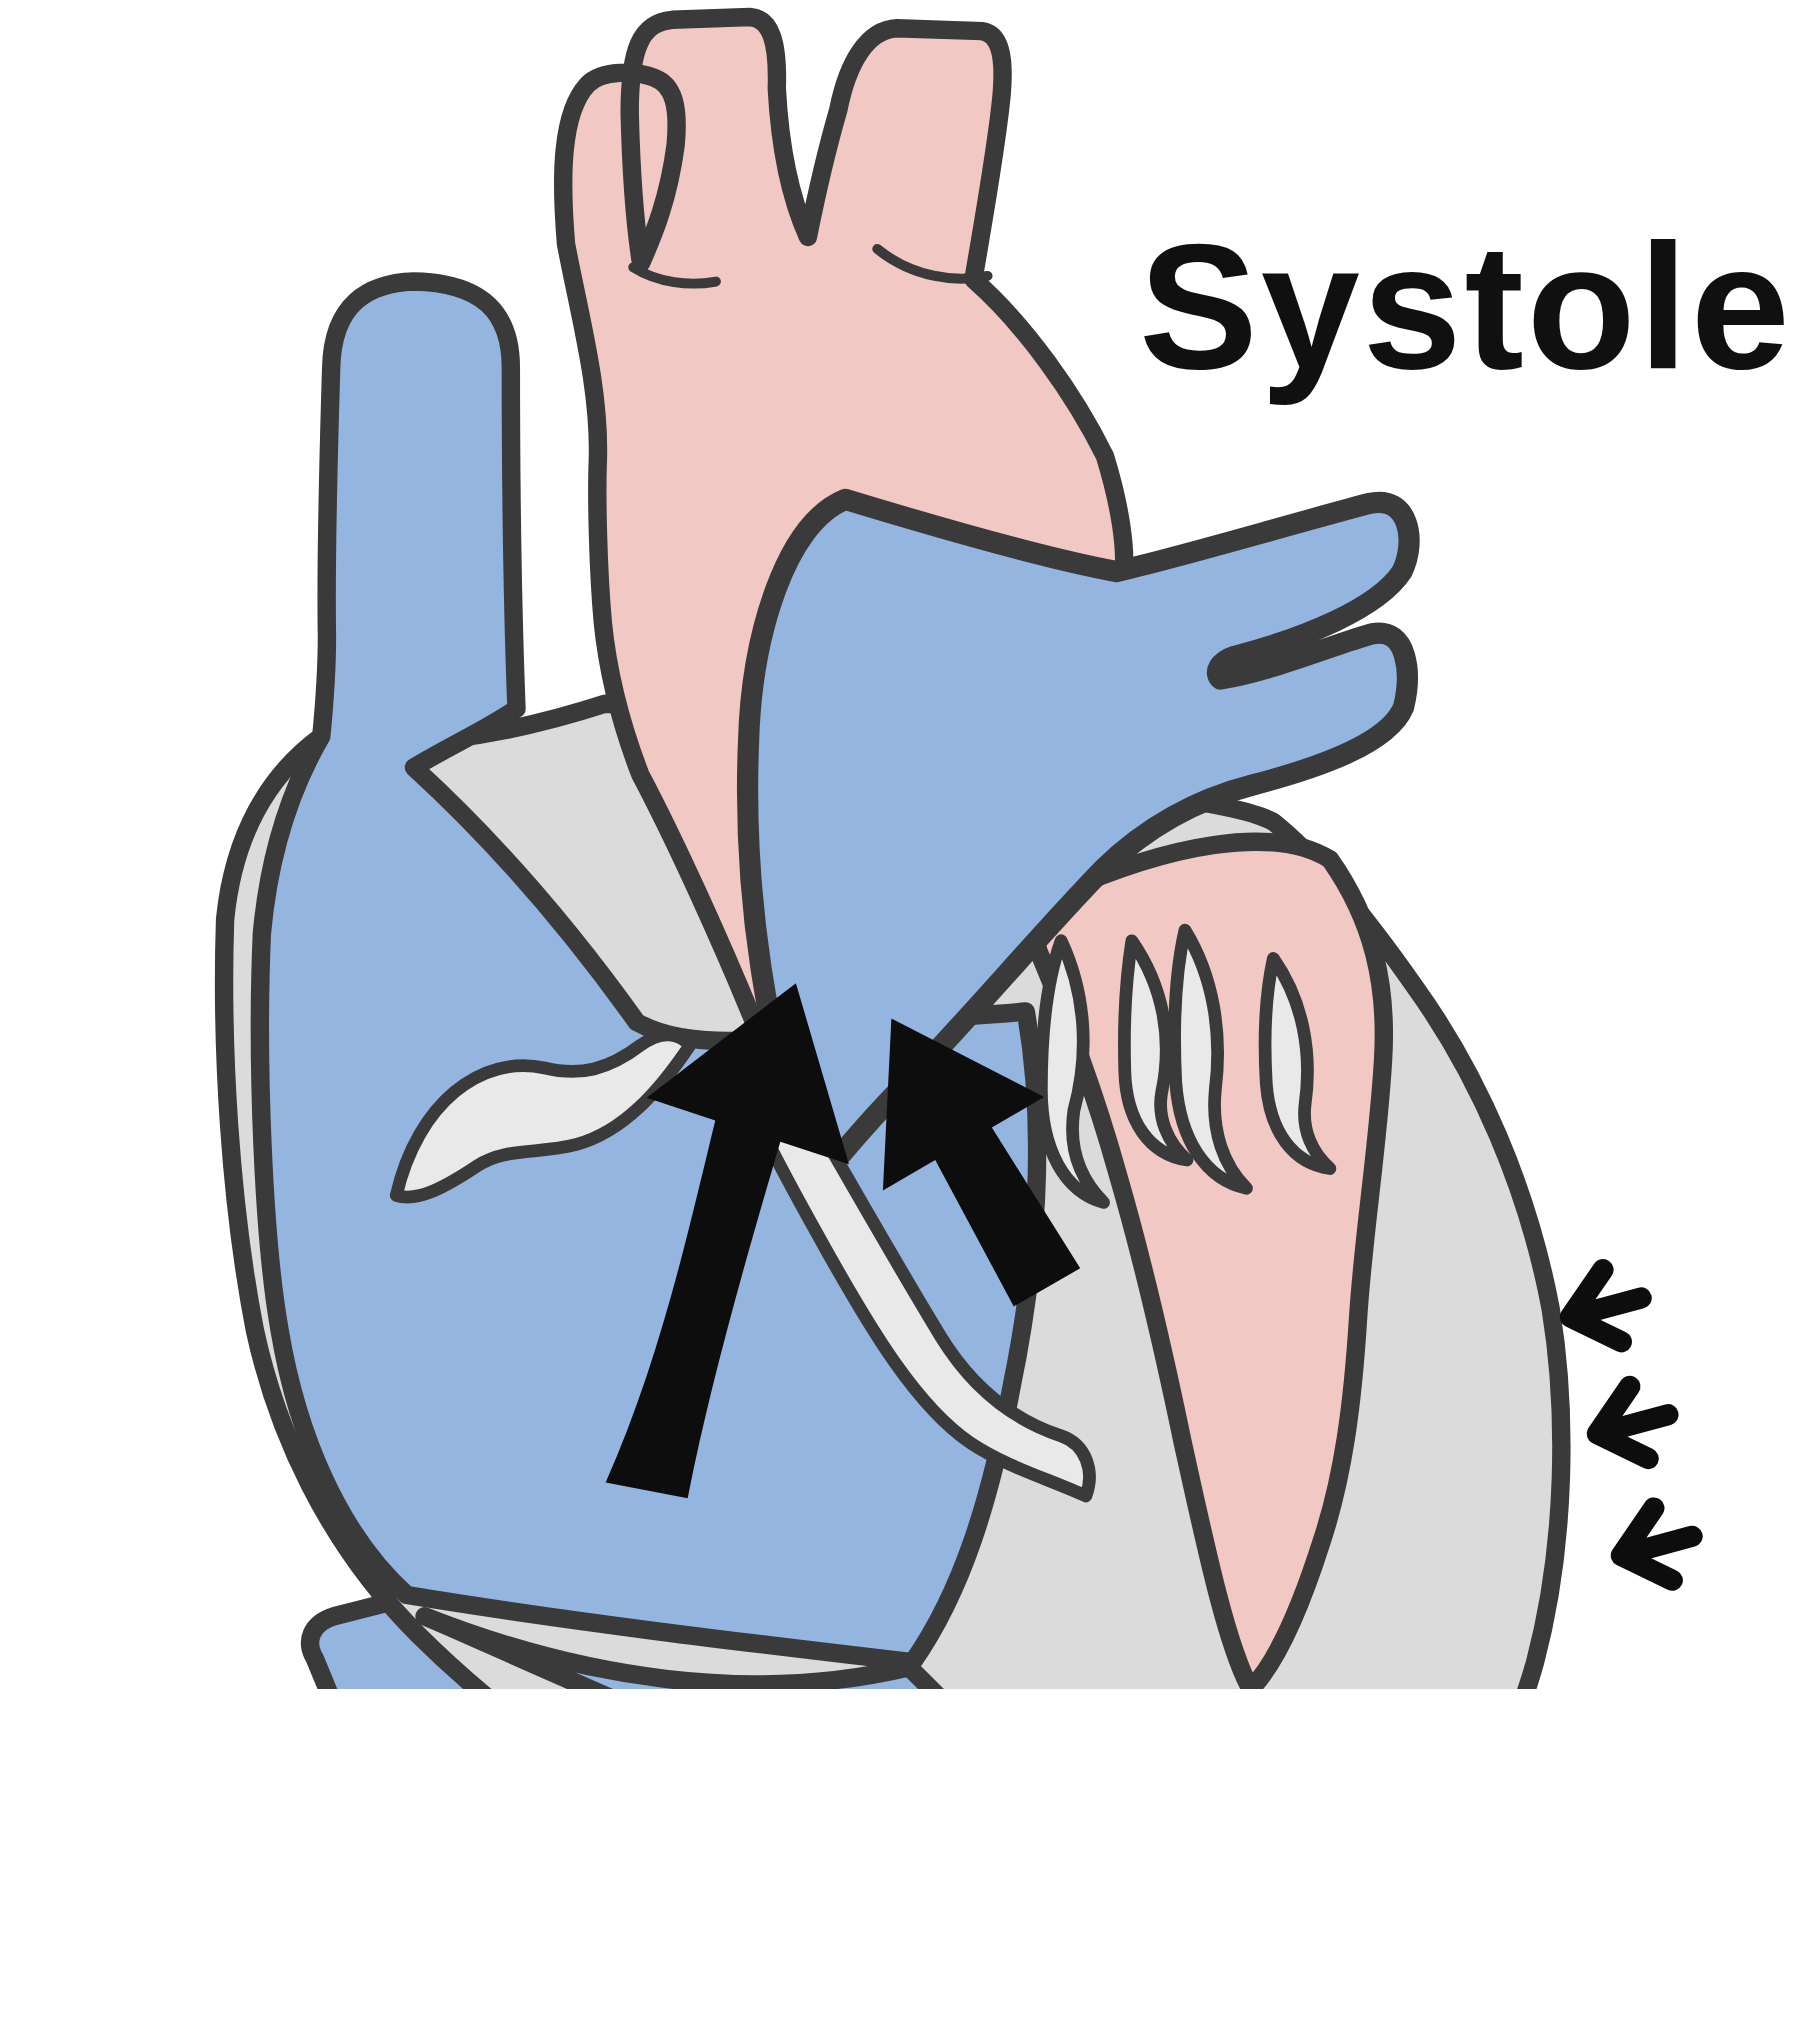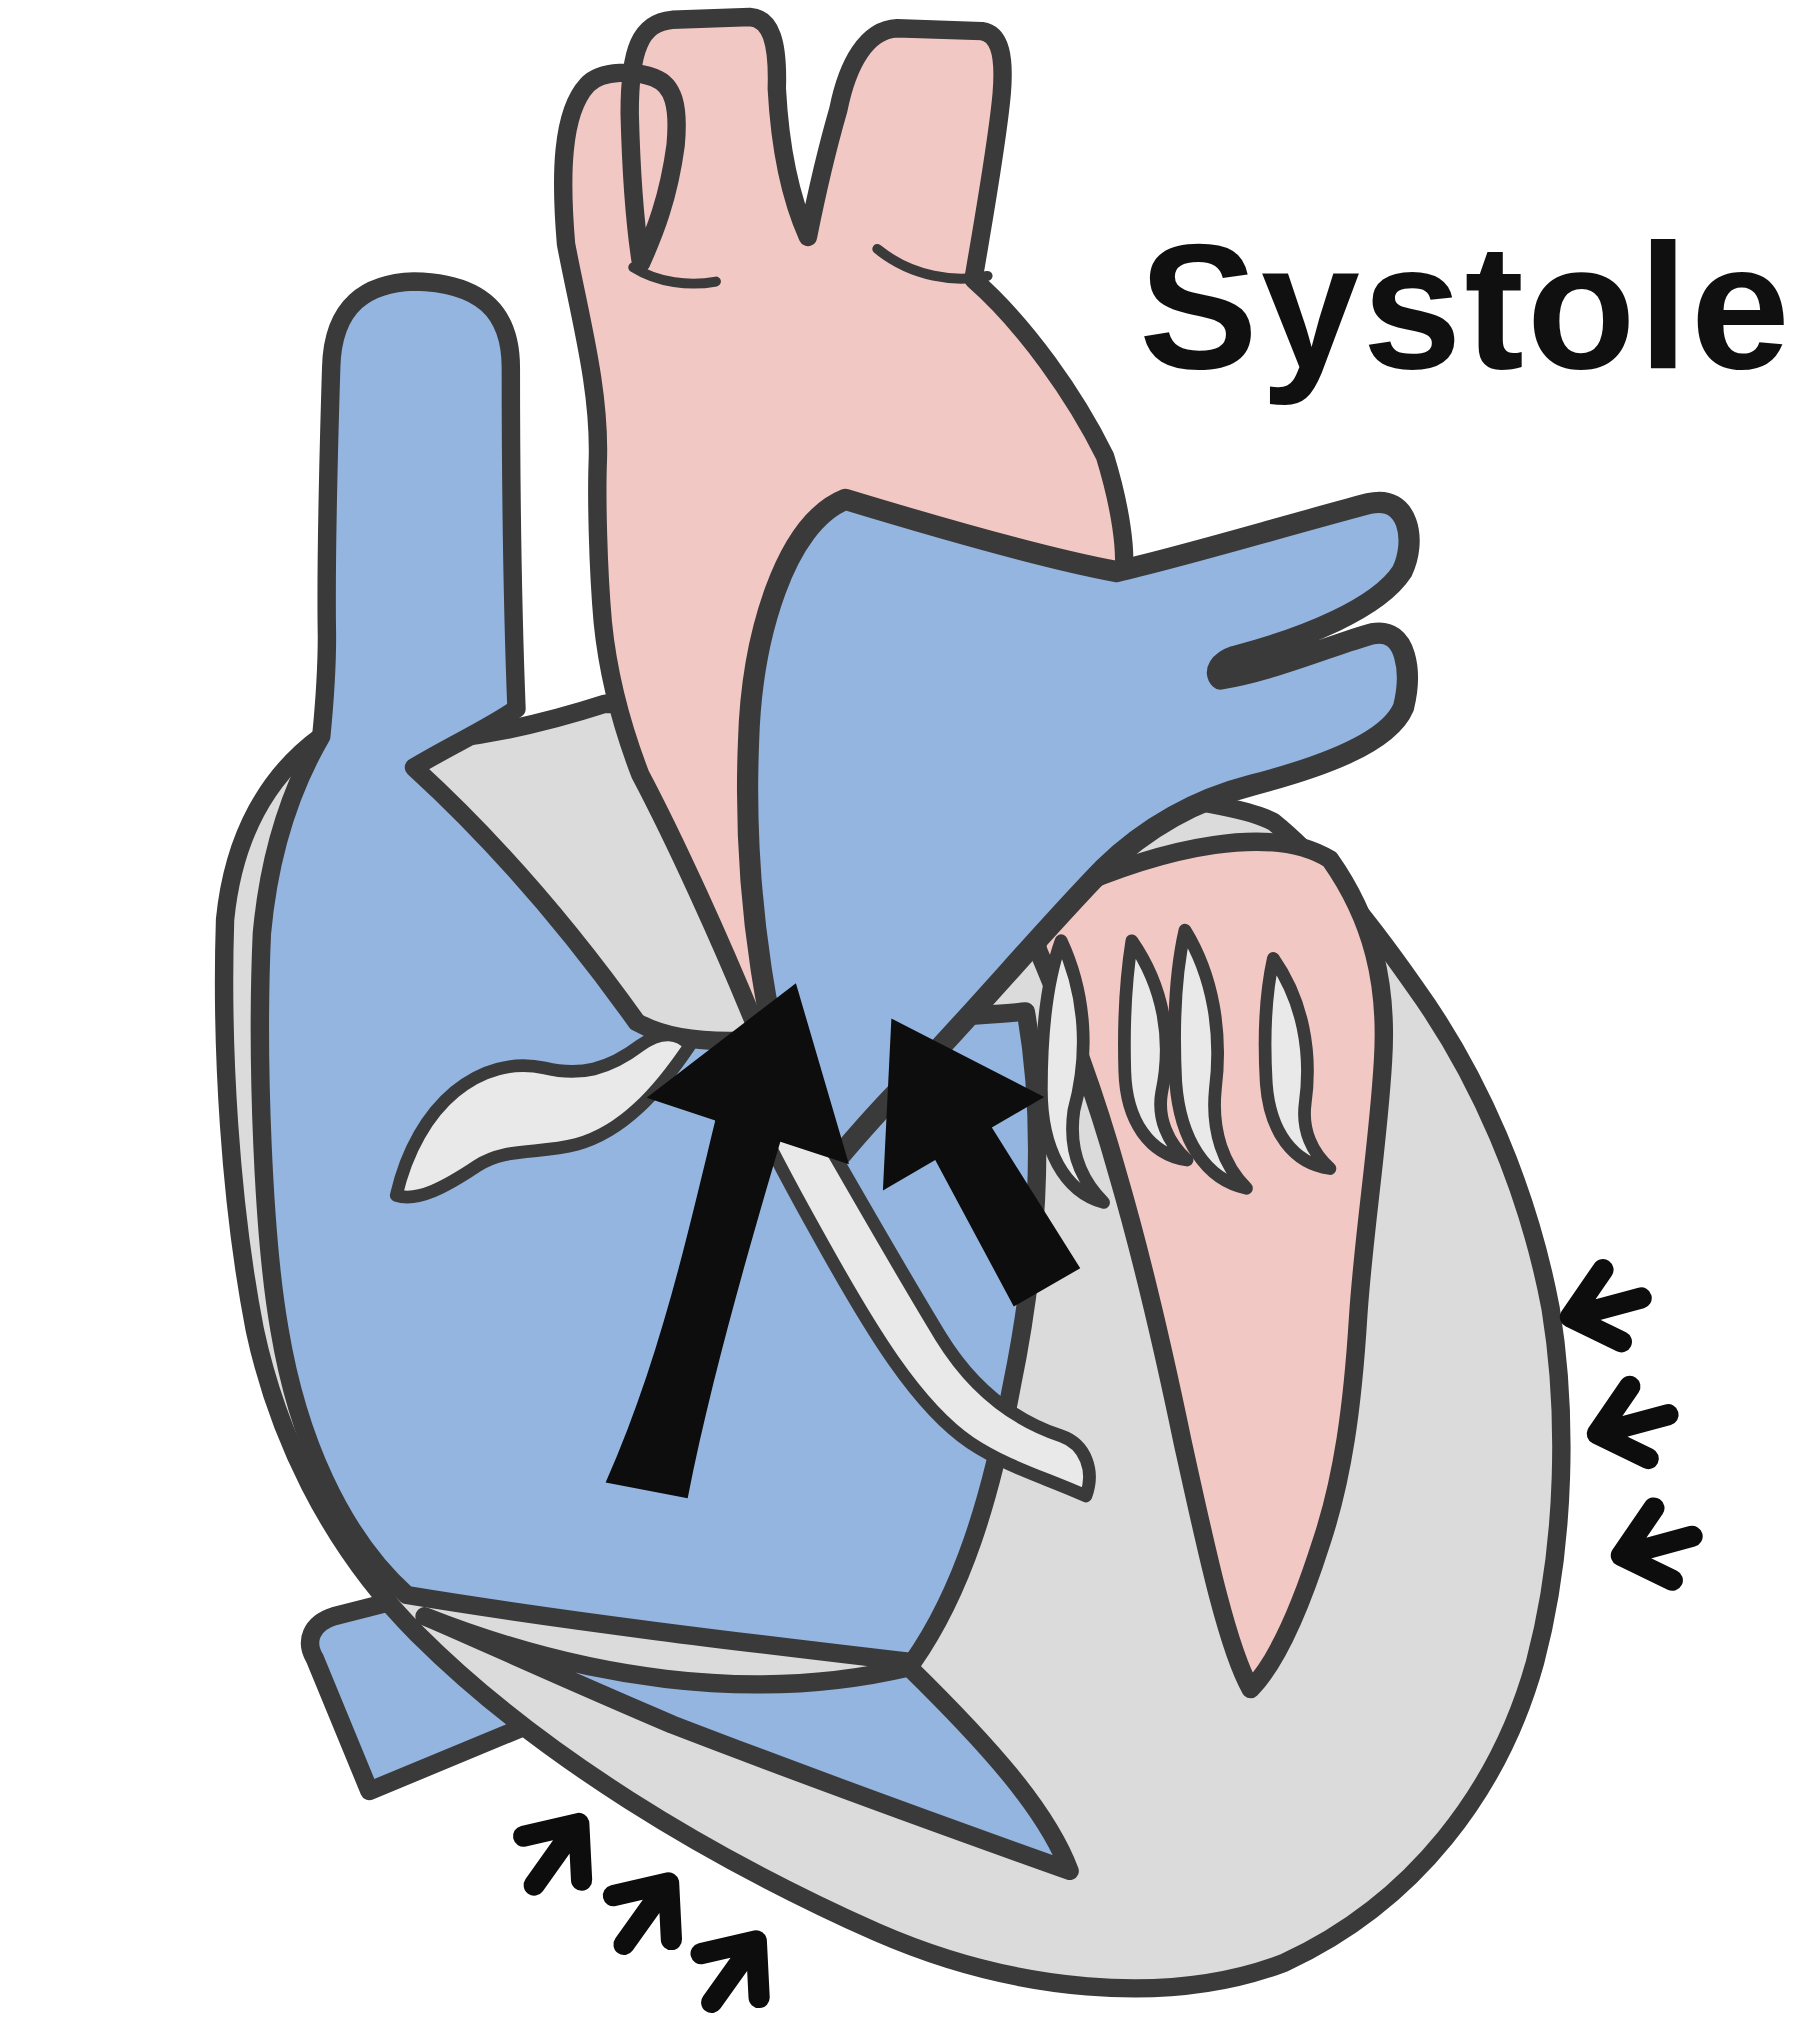--- a/index.html
+++ b/index.html
@@ -1,16 +1,16 @@
 <!DOCTYPE html>
 <html style="font-size:11.3px"><head>
 <meta charset="utf-8">
 <style>
   html,body{margin:0;padding:0;background:#fff;}
-  .stage{width:1804px;height:2035px;position:relative;background:#fff;overflow:hidden;}
+  .stage{width:1804px;height:1689px;position:relative;background:#fff;overflow:hidden;}
   svg{display:block;width:1804px;height:2035px;}
   .outlined{stroke:#3A3A3A;stroke-linejoin:round;stroke-linecap:round;}
   .w26{stroke-width:26px;}
   .w30{stroke-width:30px;}
   .w20{stroke-width:18px;}
   .crease{fill:none;stroke:#3A3A3A;stroke-width:14px;stroke-linecap:round;}
   .smallArrow{fill:none;stroke-width:30px;stroke-linecap:round;stroke-linejoin:round;}
   .title{font-family:"Liberation Sans","DejaVu Sans",sans-serif;font-weight:600;font-size:252px;letter-spacing:4px;}
 </style>
 </head>

